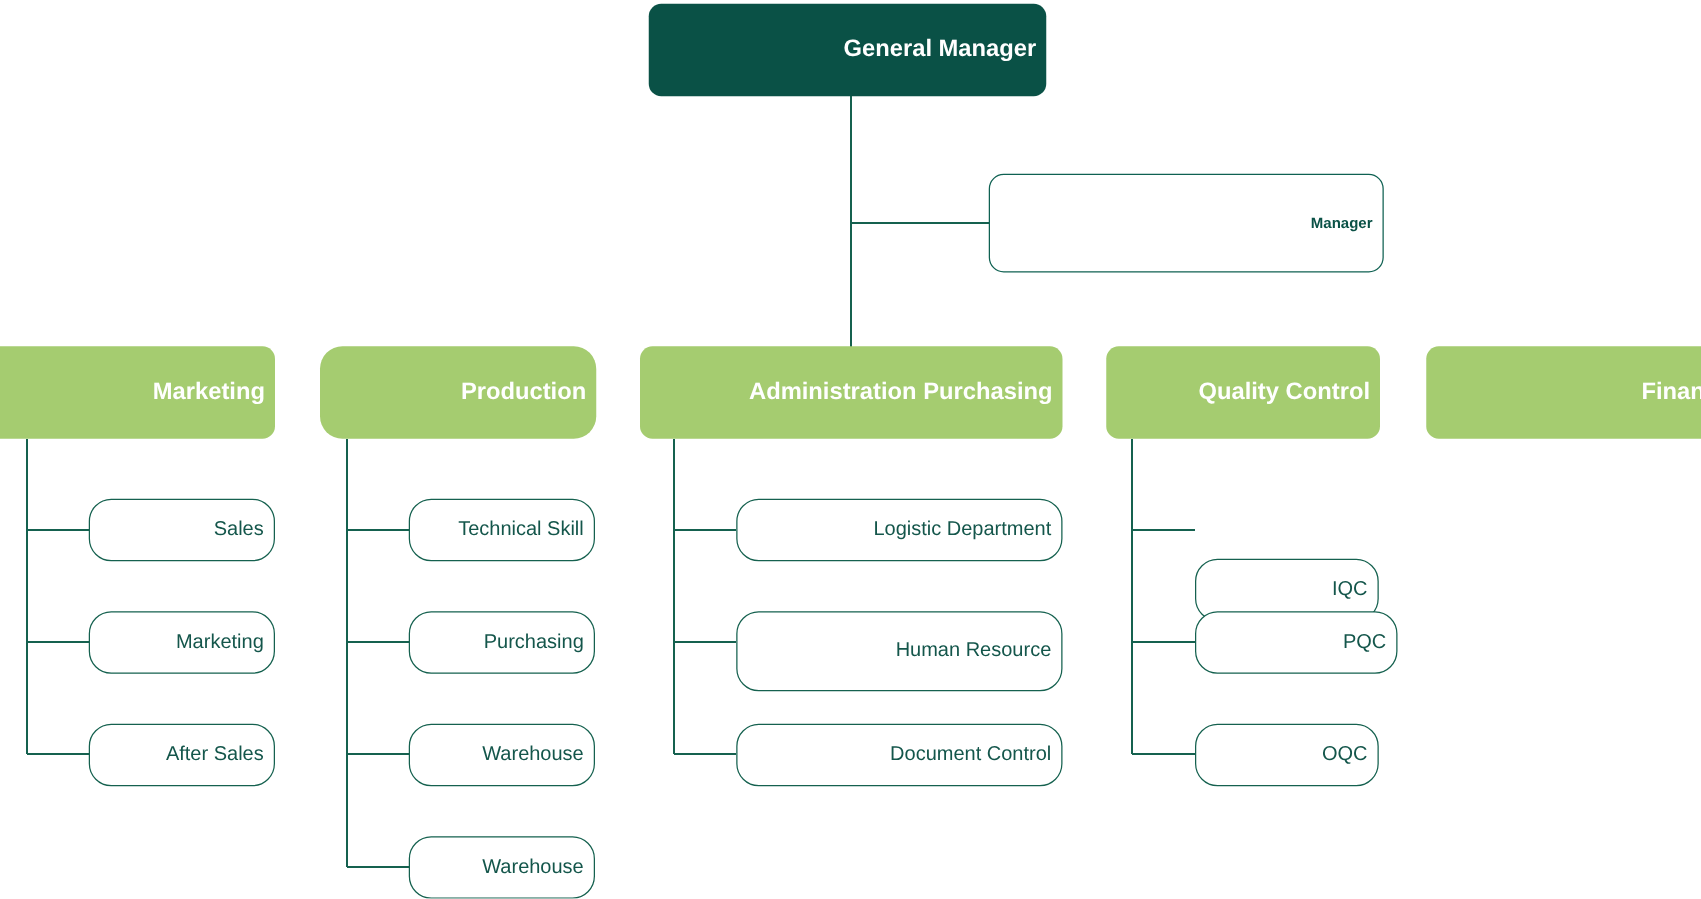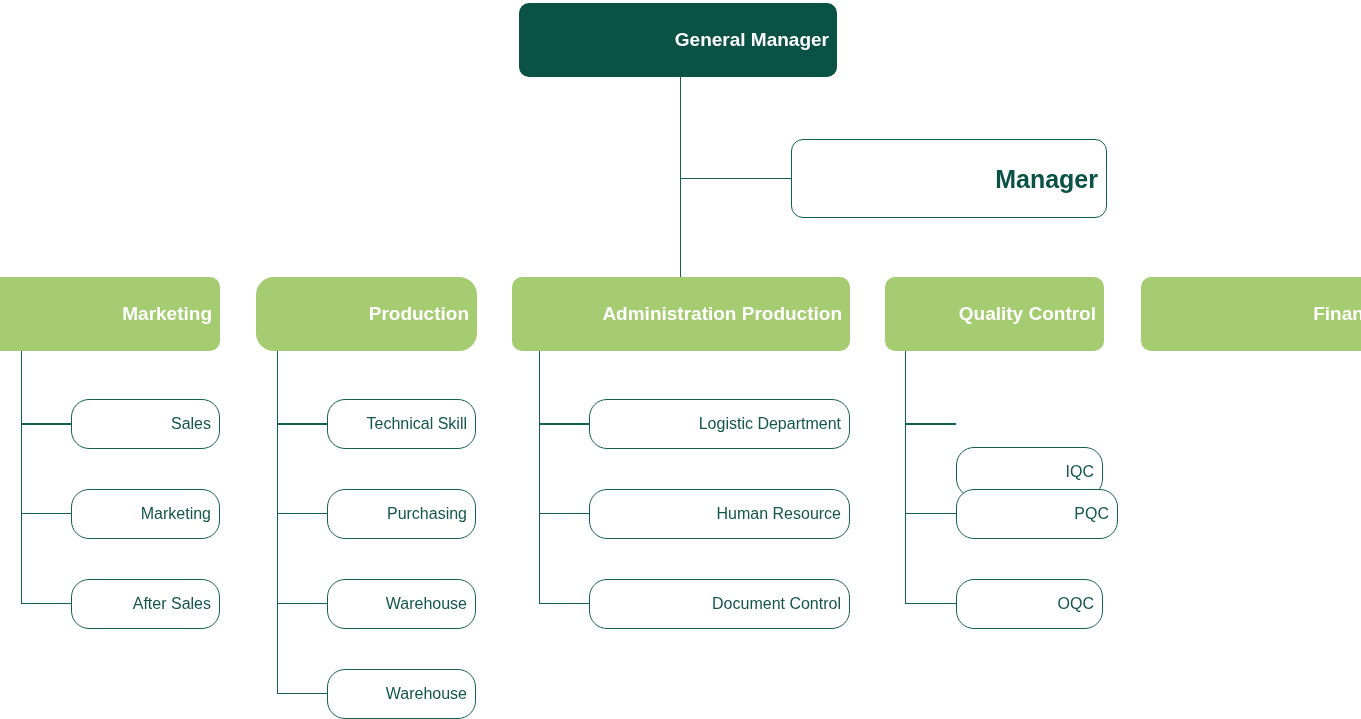--- a/index.html
+++ b/index.html
@@ -37,21 +37,21 @@
     background: #0a5146;
     color: #ffffff;
     font-weight: bold;
     font-size: 19px;
     border-radius: 10px;
   }
   .node-manager {
     background: #ffffff;
     color: #0a5146;
     font-weight: bold;
-    font-size: 25px;
+    font-size: 12px;
     border: 1.4px solid #0f6152;
     border-radius: 12px;
     padding-left: 10px;
   }
   .node-dept {
     background: #a5cc70;
     color: #ffffff;
     font-weight: bold;
     font-size: 19px;
     border-radius: 10px;
@@ -115,21 +115,21 @@
 
   <div class="node node-dept" style="left:-32px; top:277px; width:252px; height:74px;">
     <span class="node-label">Marketing</span>
   </div>
 
   <div class="node node-dept" style="left:256px; top:277px; width:221px; height:74px;border-radius:18px;">
     <span class="node-label">Production</span>
   </div>
 
   <div class="node node-dept" style="left:512px; top:277px; width:338px; height:74px;">
-    <span class="node-label">Administration Production</span>
+    <span class="node-label">Administration Purchasing</span>
   </div>
 
   <div class="node node-dept" style="left:885px; top:277px; width:219px; height:74px;">
     <span class="node-label">Quality Control</span>
   </div>
 
   <div class="node node-dept" style="left:1141px; top:277px; width:252px; height:74px;">
     <span class="node-label">Finance</span>
   </div>
 
@@ -152,21 +152,21 @@
   <div class="node node-leaf" style="left:327px; top:579px; width:149px; height:50px;">
     <span class="node-label">Warehouse</span>
   </div>
   <div class="node node-leaf" style="left:327px; top:669px; width:149px; height:50px;">
     <span class="node-label">Warehouse</span>
   </div>
 
   <div class="node node-leaf" style="left:589px; top:399px; width:261px; height:50px;">
     <span class="node-label">Logistic Department</span>
   </div>
-  <div class="node node-leaf" style="left:589px; top:489px; width:261px; height:50px;">
+  <div class="node node-leaf" style="left:589px; top:489px; width:261px; height:64px;">
     <span class="node-label">Human Resource</span>
   </div>
   <div class="node node-leaf" style="left:589px; top:579px; width:261px; height:50px;">
     <span class="node-label">Document Control</span>
   </div>
 
   <div class="node node-leaf" style="left:956px; top:399px; width:147px; height:50px;margin-top:48px;">
     <span class="node-label">IQC</span>
   </div>
   <div class="node node-leaf" style="left:956px; top:489px; width:162px; height:50px;">

